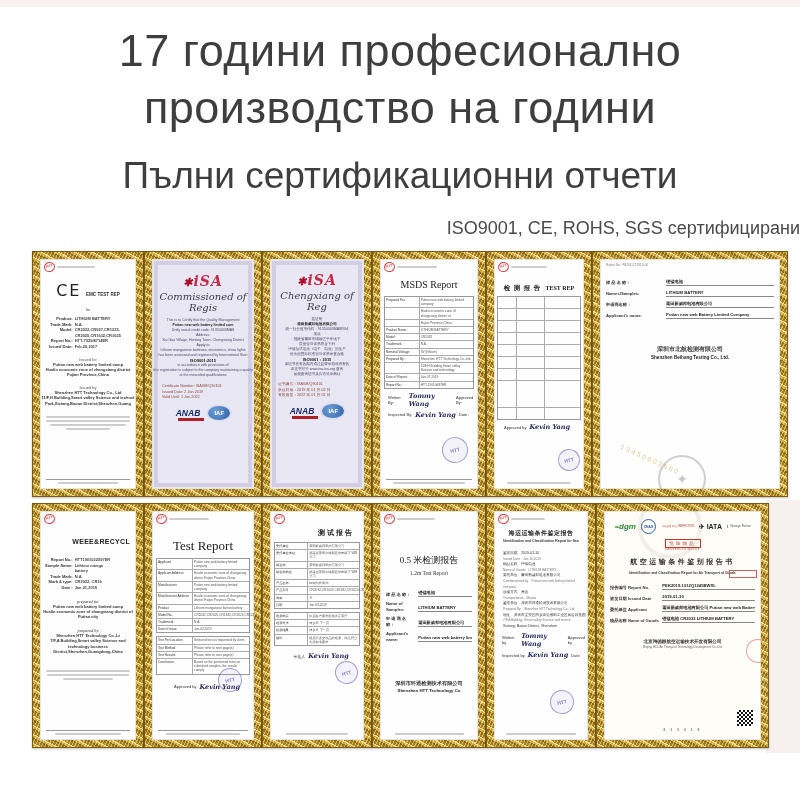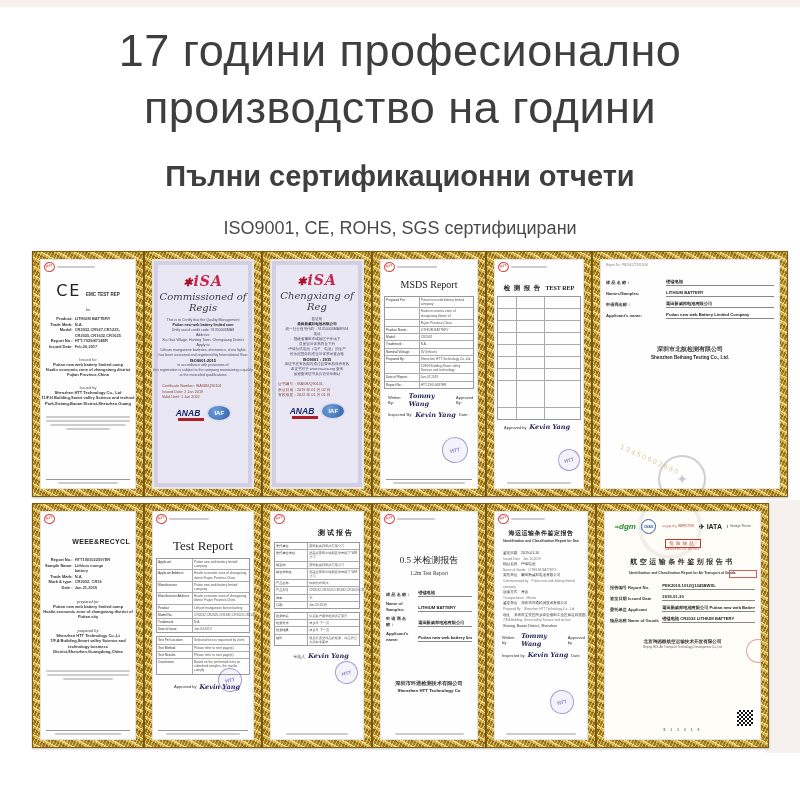--- a/index.html
+++ b/index.html
@@ -3,22 +3,22 @@
 <meta charset="utf-8">
 <style>
   html,body{margin:0;padding:0;}
   body{width:800px;height:800px;background:#ffffff;position:relative;overflow:hidden;
        font-family:"Liberation Sans",sans-serif;-webkit-font-smoothing:antialiased;}
   .top-strip{position:absolute;top:0;left:0;width:800px;height:7px;background:#f8f1ed;}
   .side-strip{position:absolute;left:766px;top:500px;width:34px;height:253px;background:#f6f0ee;}
   
   .header{position:absolute;top:22px;left:0;width:800px;text-align:center;color:#3e3e3e;}
   .h-line{font-size:45px;line-height:57px;font-weight:400;letter-spacing:.5px;}
-  .h-sub{font-size:29px;line-height:36px;margin-top:22px;font-weight:700;}
-  .h-tag{font-size:18px;line-height:20px;margin-top:24px;color:#4a4a4a;}
+  .h-sub{font-size:37px;line-height:36px;margin-top:22px;font-weight:400;}
+  .h-tag{font-size:18px;line-height:20px;margin-top:24px;color:#4a4a4a;text-align:right;}
   
   .crow{position:absolute;left:32px;display:flex;}
   .row1{top:251px;height:246px;}
   .row2{top:503px;height:245px;}
   .cert{height:100%;box-sizing:border-box;padding:8px;position:relative;flex:none;
     background:
       repeating-linear-gradient(115deg, rgba(255,246,200,.50) 0 1px, rgba(0,0,0,0) 1px 3px),
       repeating-linear-gradient(28deg, #8f6a12 0 2px, #cfa633 2px 4px, #f3dd92 4px 5px, #a97f1a 5px 8px);
     box-shadow:inset 0 0 0 1px #7c5c10, 0 1px 2px rgba(0,0,0,.25);}
   .paper{position:absolute;inset:8px;background:#fefefe;overflow:hidden;

